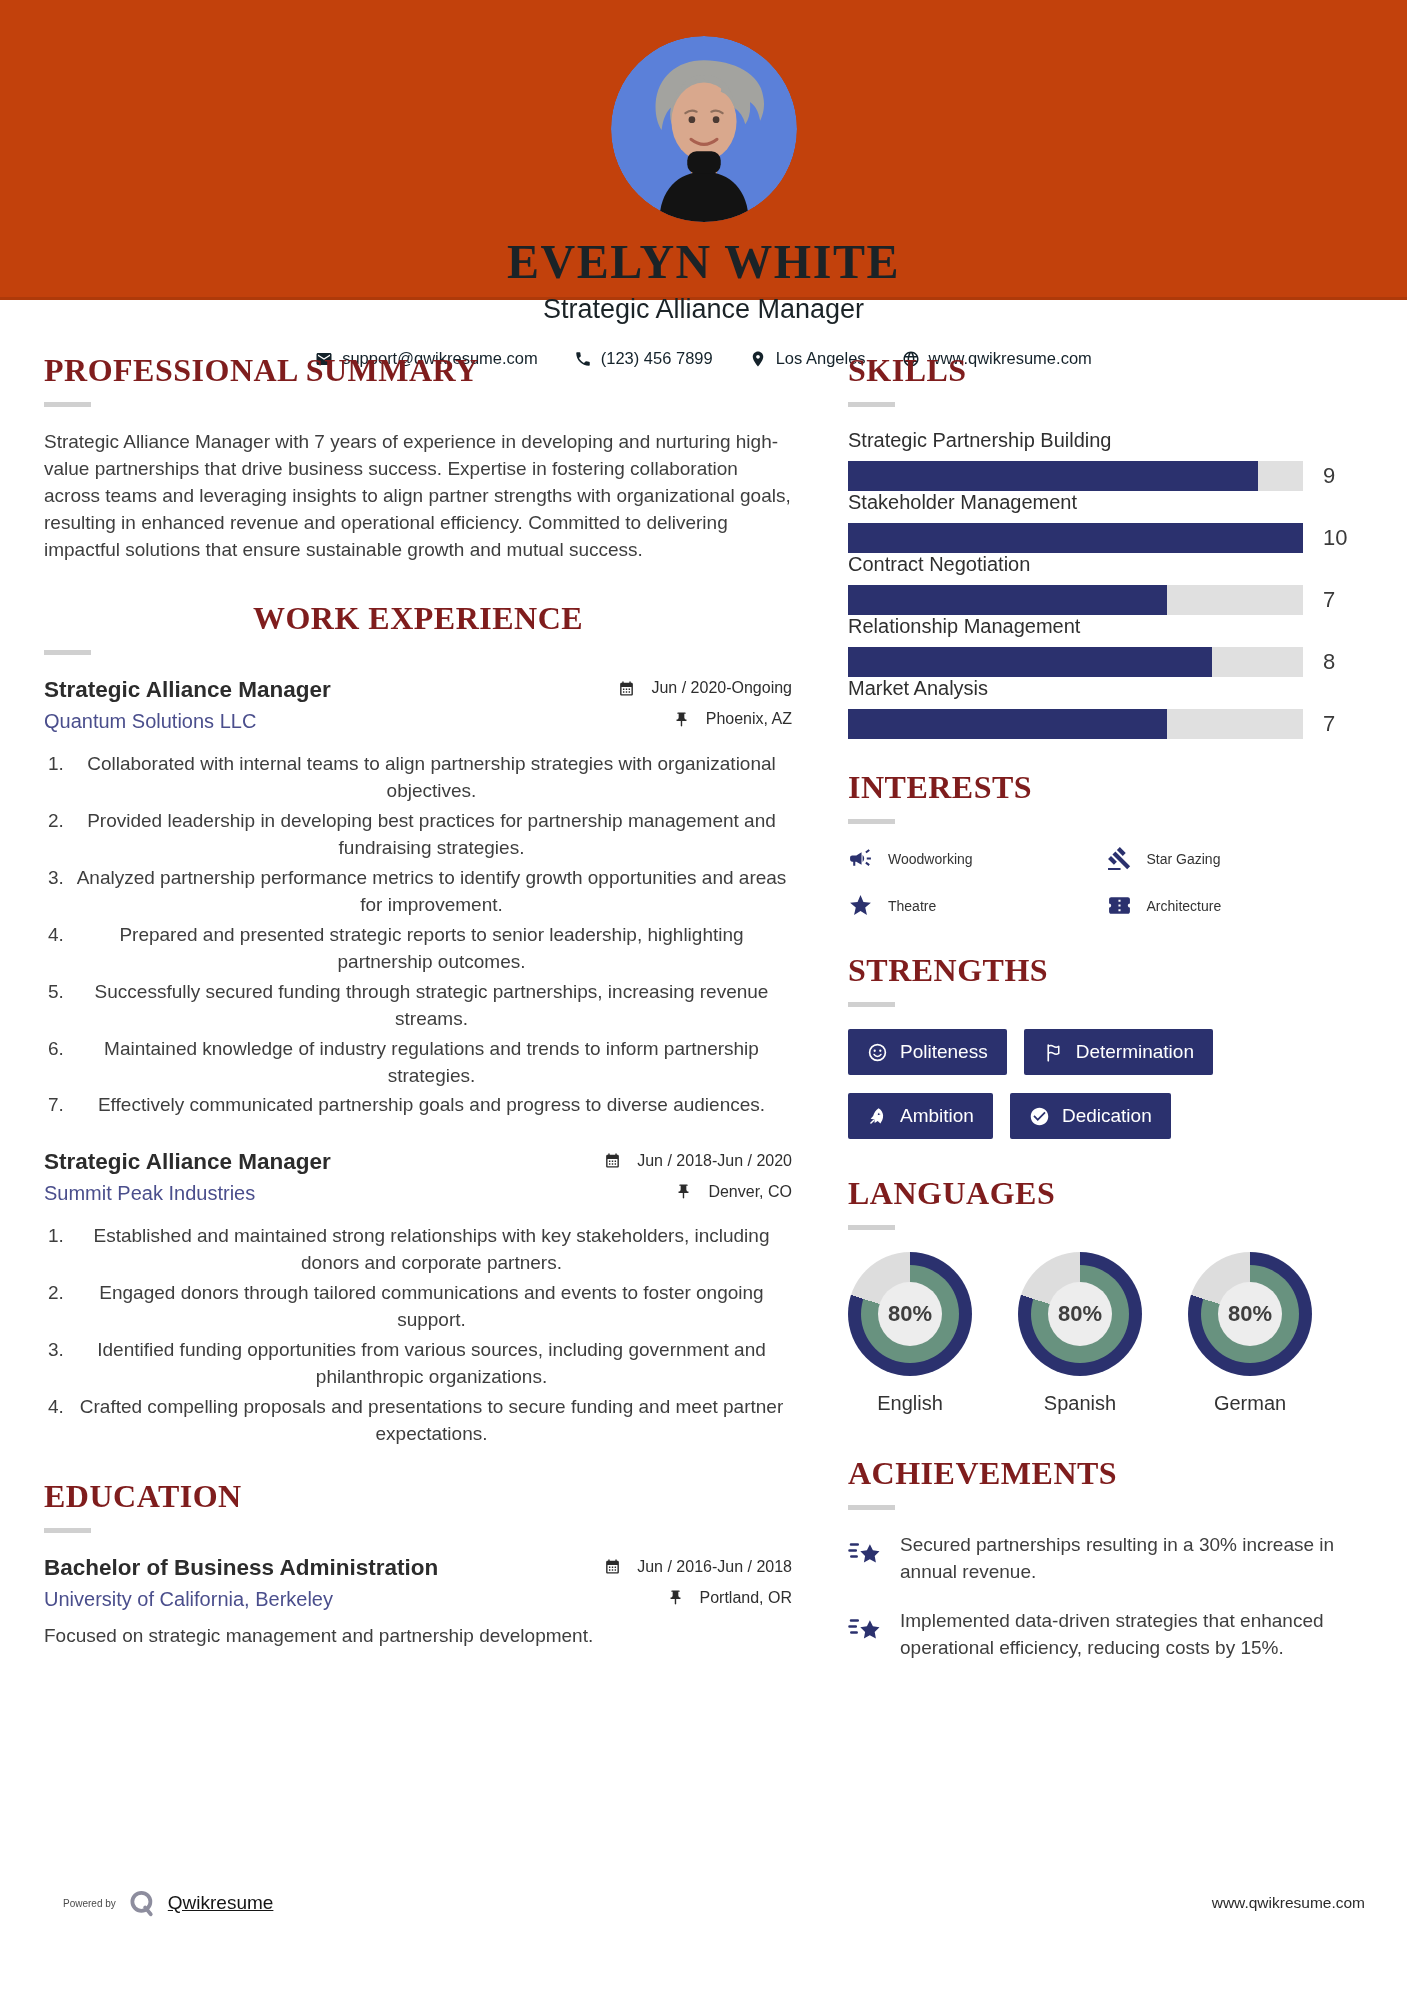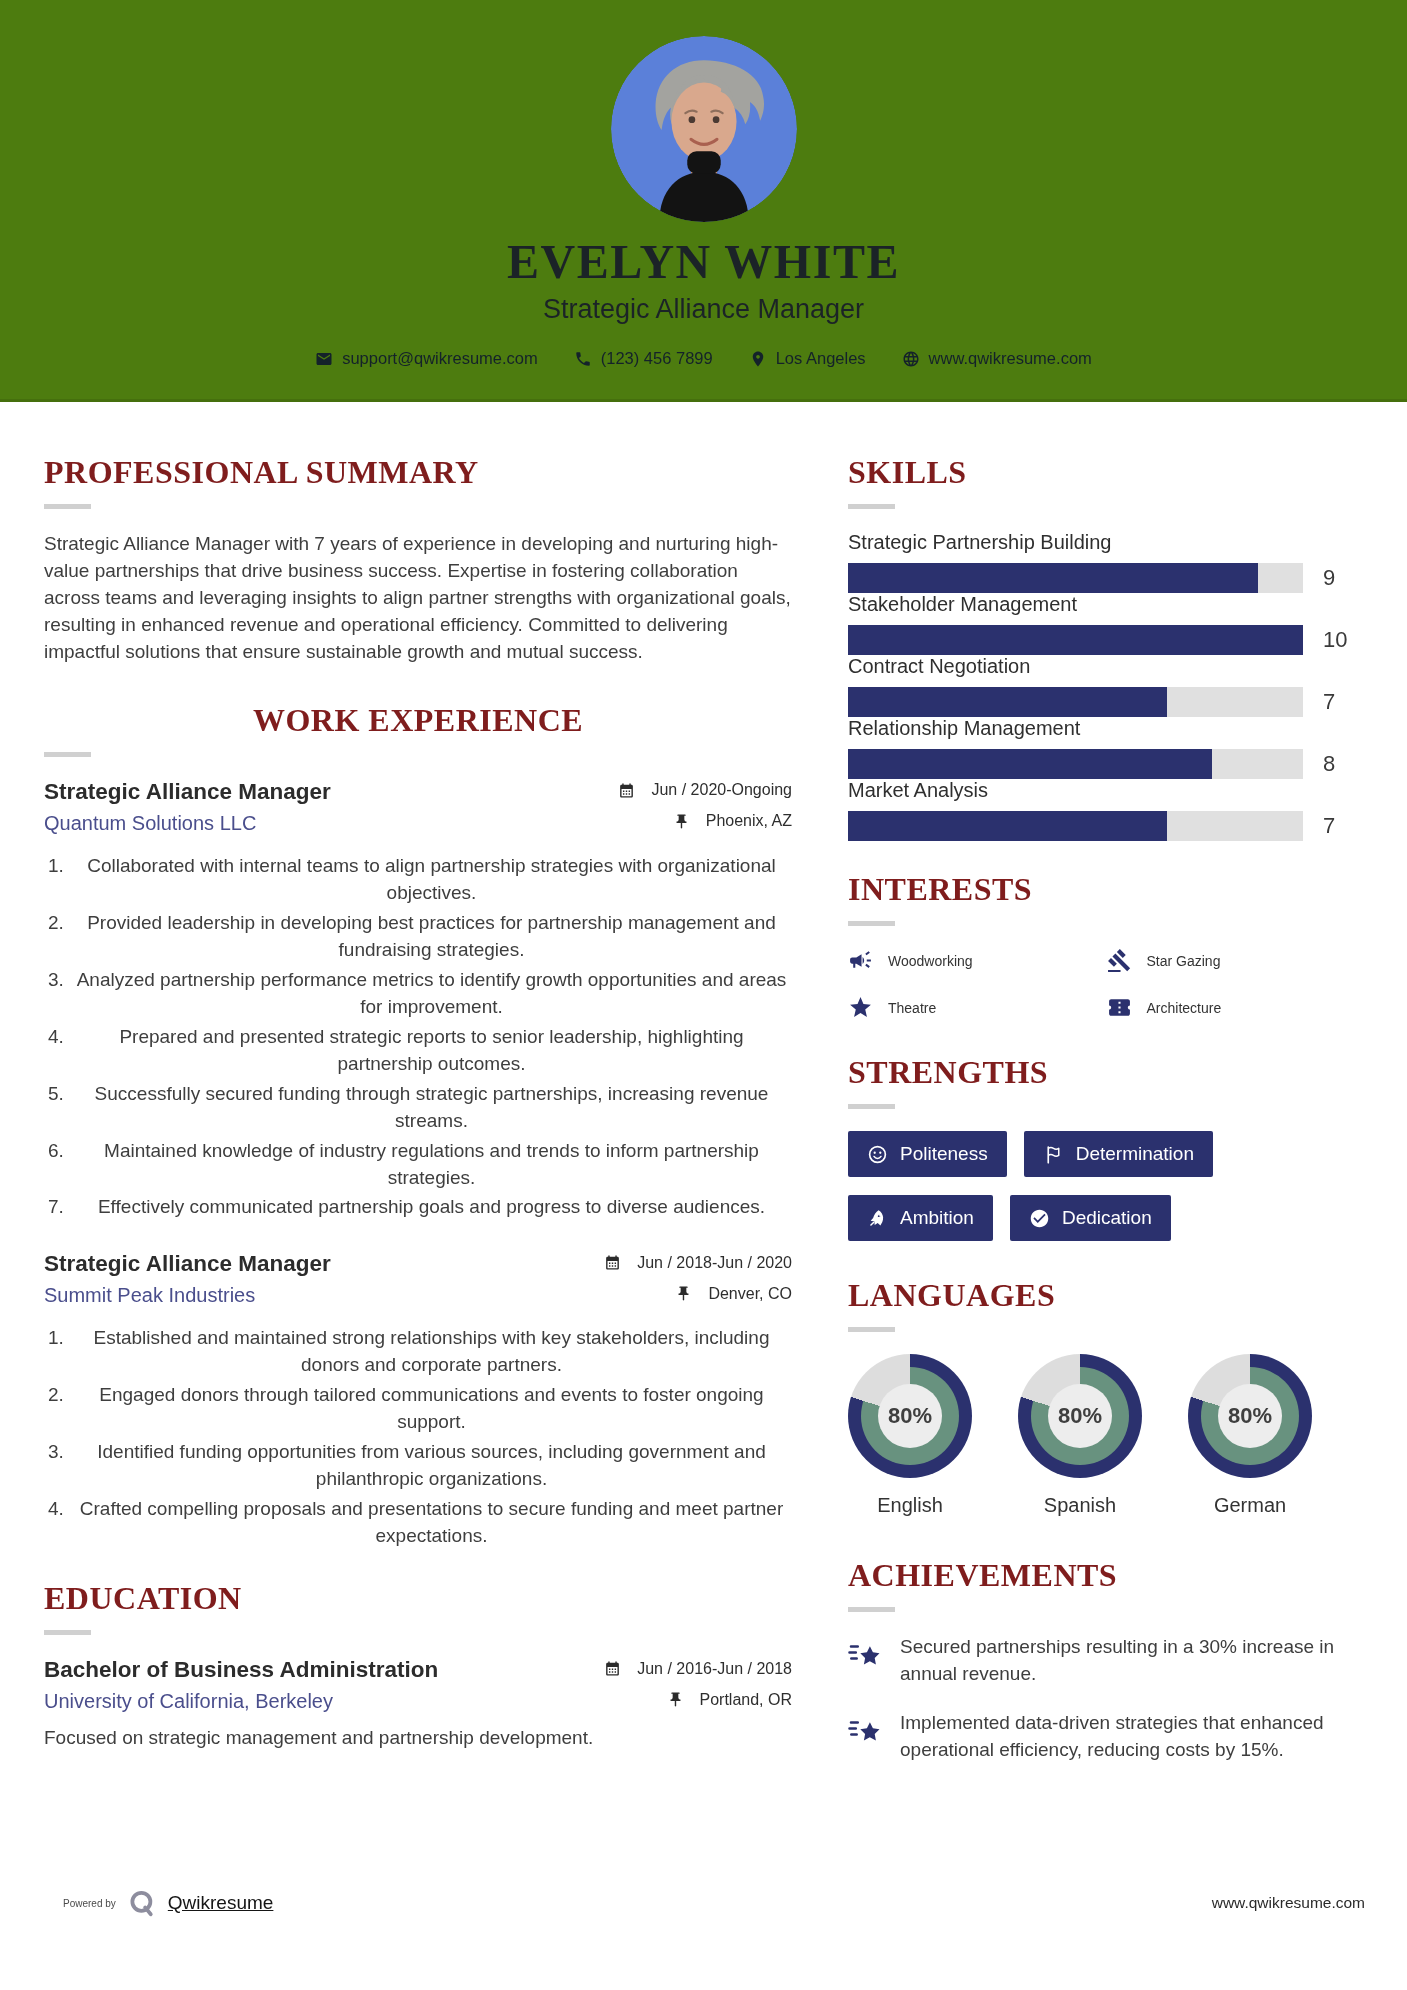--- a/index.html
+++ b/index.html
@@ -4,21 +4,21 @@
 <style>
   * { margin:0; padding:0; box-sizing:border-box; }
   html,body { background:#f4f4f4; }
   body { font-family:"Liberation Sans", sans-serif; }
   .page {
     position:relative; width:1407px; height:1990px; margin:0 auto;
     background:#ffffff; overflow:hidden;
   }
   
   .header {
-    height:402px; background:#4d7c0f; text-align:center;
+    height:300px; background:#c2410c; text-align:center;
     border-bottom:3px solid rgba(0,0,0,0.10); padding-top:36px;
   }
   .photo-wrap { width:186px; height:186px; margin:0 auto; border-radius:50%; overflow:hidden; }
   .photo-wrap svg { display:block; width:100%; height:100%; }
   .person-name {
     margin-top:12px; font-family:"Liberation Serif", serif; font-weight:700;
     font-size:48px; letter-spacing:1.5px; color:#1b2327;
   }
   .person-title { margin-top:5px; font-size:27px; color:#1b2327; font-weight:500; }
   .contact-row {

